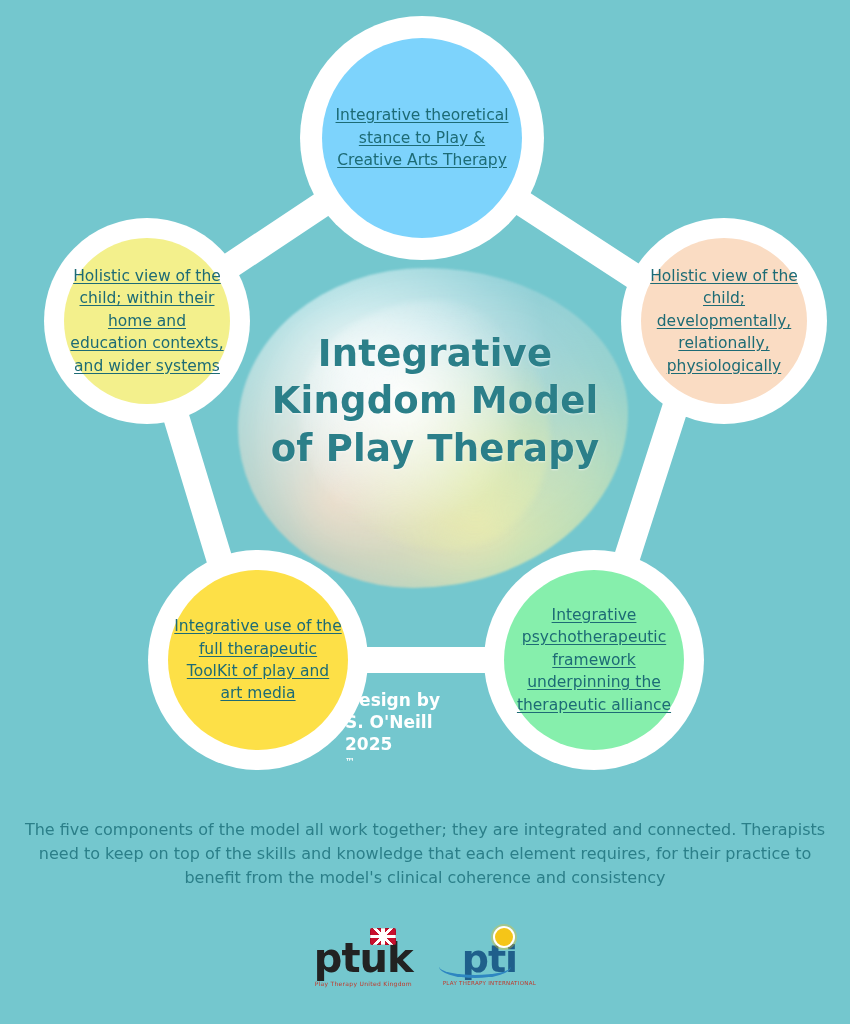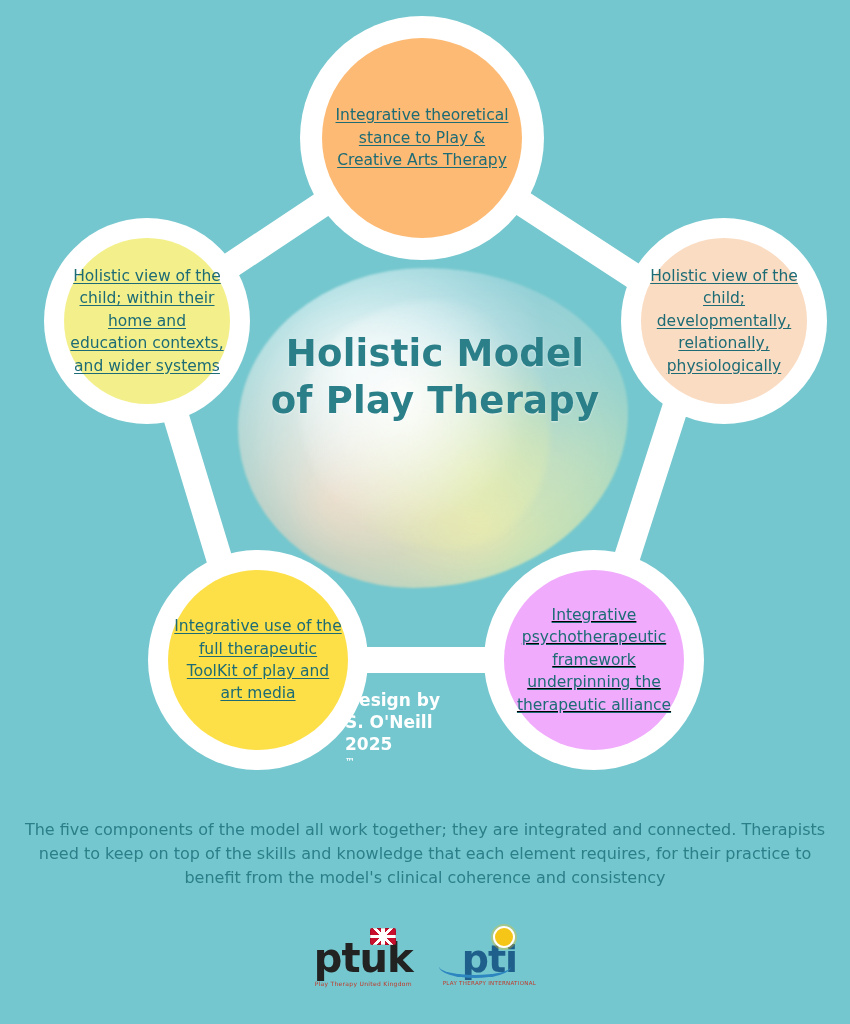--- a/index.html
+++ b/index.html
@@ -57,33 +57,33 @@
     color:#1d6b75;
     font-size:15.5px;
     line-height:1.45;
     text-decoration:underline;
     text-underline-offset:2px;
     font-family:"DejaVu Sans", sans-serif;
   }
 
   
   #node-top{left:300px;top:16px;width:244px;height:244px;padding:22px;}
-  #node-top .inner{width:100%;height:100%;background:#fdba74;}
+  #node-top .inner{width:100%;height:100%;background:#7dd3fc;}
 
   #node-right{left:621px;top:218px;width:206px;height:206px;padding:20px;}
   #node-right .inner{width:100%;height:100%;background:#fadcc3;}
 
   #node-left{left:44px;top:218px;width:206px;height:206px;padding:20px;}
   #node-left .inner{width:100%;height:100%;background:#f3f08c;}
 
   #node-bl{left:148px;top:550px;width:220px;height:220px;padding:20px;}
   #node-bl .inner{width:100%;height:100%;background:#fde047;}
 
   #node-br{left:484px;top:550px;width:220px;height:220px;padding:20px;}
-  #node-br .inner{width:100%;height:100%;background:#f0abfc;text-decoration:underline;}
+  #node-br .inner{width:100%;height:100%;background:#86efac;}
 
   
   .center-title{
     position:absolute;left:250px;top:330px;width:370px;
     text-align:center;
     color:#2b7f89;
     font-size:37px;
     line-height:1.28;
     font-weight:700;
     letter-spacing:.2px;
@@ -157,21 +157,22 @@
     </div>
   </div>
 
   <div class="node" id="node-br">
     <div class="inner">
       <span class="txt">Integrative psychotherapeutic framework underpinning the therapeutic alliance</span>
     </div>
   </div>
 
   <div class="center-title">
-    <div>Holistic Model</div>
+    <div>Integrative</div>
+    <div>Kingdom Model</div>
     <div>of Play Therapy</div>
   </div>
 
   <div class="design-by">
     <div>Design by</div>
     <div>S. O'Neill</div>
     <div>2025</div>
     <span class="tm">™</span>
   </div>
 

